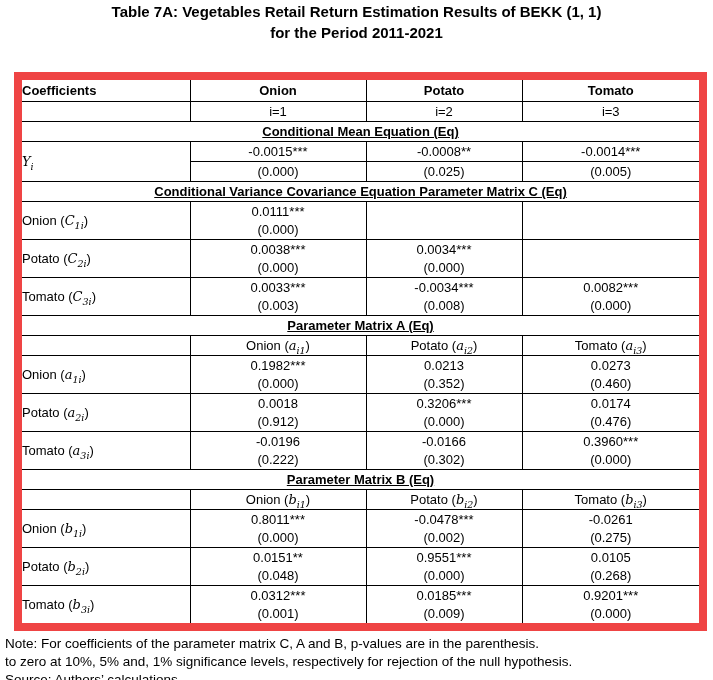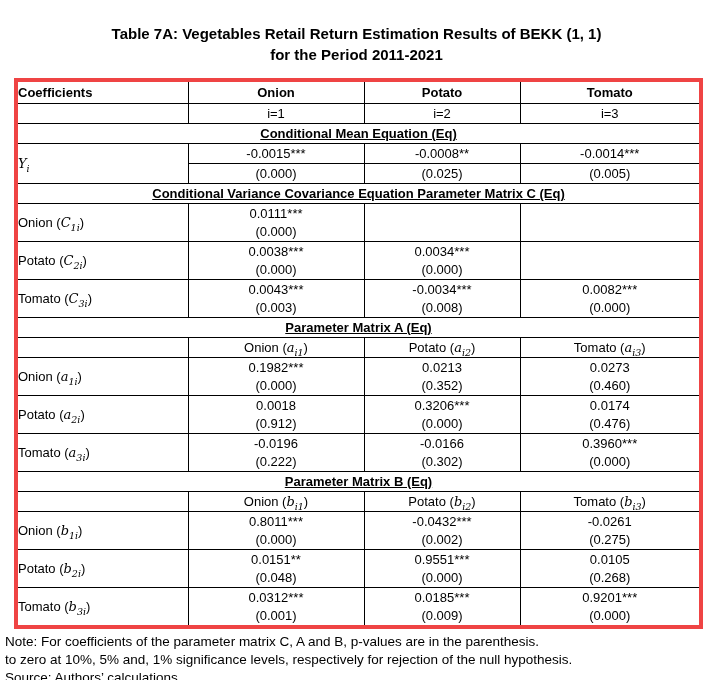--- a/index.html
+++ b/index.html
@@ -2,27 +2,27 @@
 <html><head>
 <meta charset="utf-8">
 <style>
   html, body { margin: 0; padding: 0; background: #ffffff; }
   body {
     width: 713px; height: 680px; overflow: hidden;
     font-family: "Liberation Sans", sans-serif;
     color: #000;
     -webkit-font-smoothing: antialiased;
   }
-  .page-title { padding-top: 23px; text-align: center; font-weight: bold; font-size: 15px; line-height: 21px; }
+  .page-title { padding-top: 1px; text-align: center; font-weight: bold; font-size: 15px; line-height: 21px; }
   table.results {
     border-collapse: collapse;
     table-layout: fixed;
-    margin: 13px 0 0 14px;
+    margin: 29px 0 0 14px;
     width: 685px;
-    border: 4px solid #ef4444;
+    border: 8px solid #ef4444;
   }
   table.results td {
     border: 1px solid #000;
     font-size: 13px;
     padding: 0;
     vertical-align: middle;
     overflow: hidden;
     white-space: nowrap;
   }
   td.label { text-align: left; padding-left: 6px; }
@@ -112,21 +112,21 @@
       <div>0.0034***</div>
       <div>(0.000)</div>
     </td>
     <td class="cell2"></td>
   </tr>
   <tr class="r-double">
     <td class="label">
       <span>Tomato (</span><span class="math">C</span><sub class="math">3i</sub><span>)</span>
     </td>
     <td class="cell2">
-      <div>0.0043***</div>
+      <div>0.0033***</div>
       <div>(0.003)</div>
     </td>
     <td class="cell2">
       <div>-0.0034***</div>
       <div>(0.008)</div>
     </td>
     <td class="cell2">
       <div>0.0082***</div>
       <div>(0.000)</div>
     </td>
@@ -216,21 +216,21 @@
   </tr>
   <tr class="r-double">
     <td class="label">
       <span>Onion (</span><span class="math">b</span><sub class="math">1i</sub><span>)</span>
     </td>
     <td class="cell2">
       <div>0.8011***</div>
       <div>(0.000)</div>
     </td>
     <td class="cell2">
-      <div>-0.0432***</div>
+      <div>-0.0478***</div>
       <div>(0.002)</div>
     </td>
     <td class="cell2">
       <div>-0.0261</div>
       <div>(0.275)</div>
     </td>
   </tr>
   <tr class="r-double">
     <td class="label">
       <span>Potato (</span><span class="math">b</span><sub class="math">2i</sub><span>)</span>

